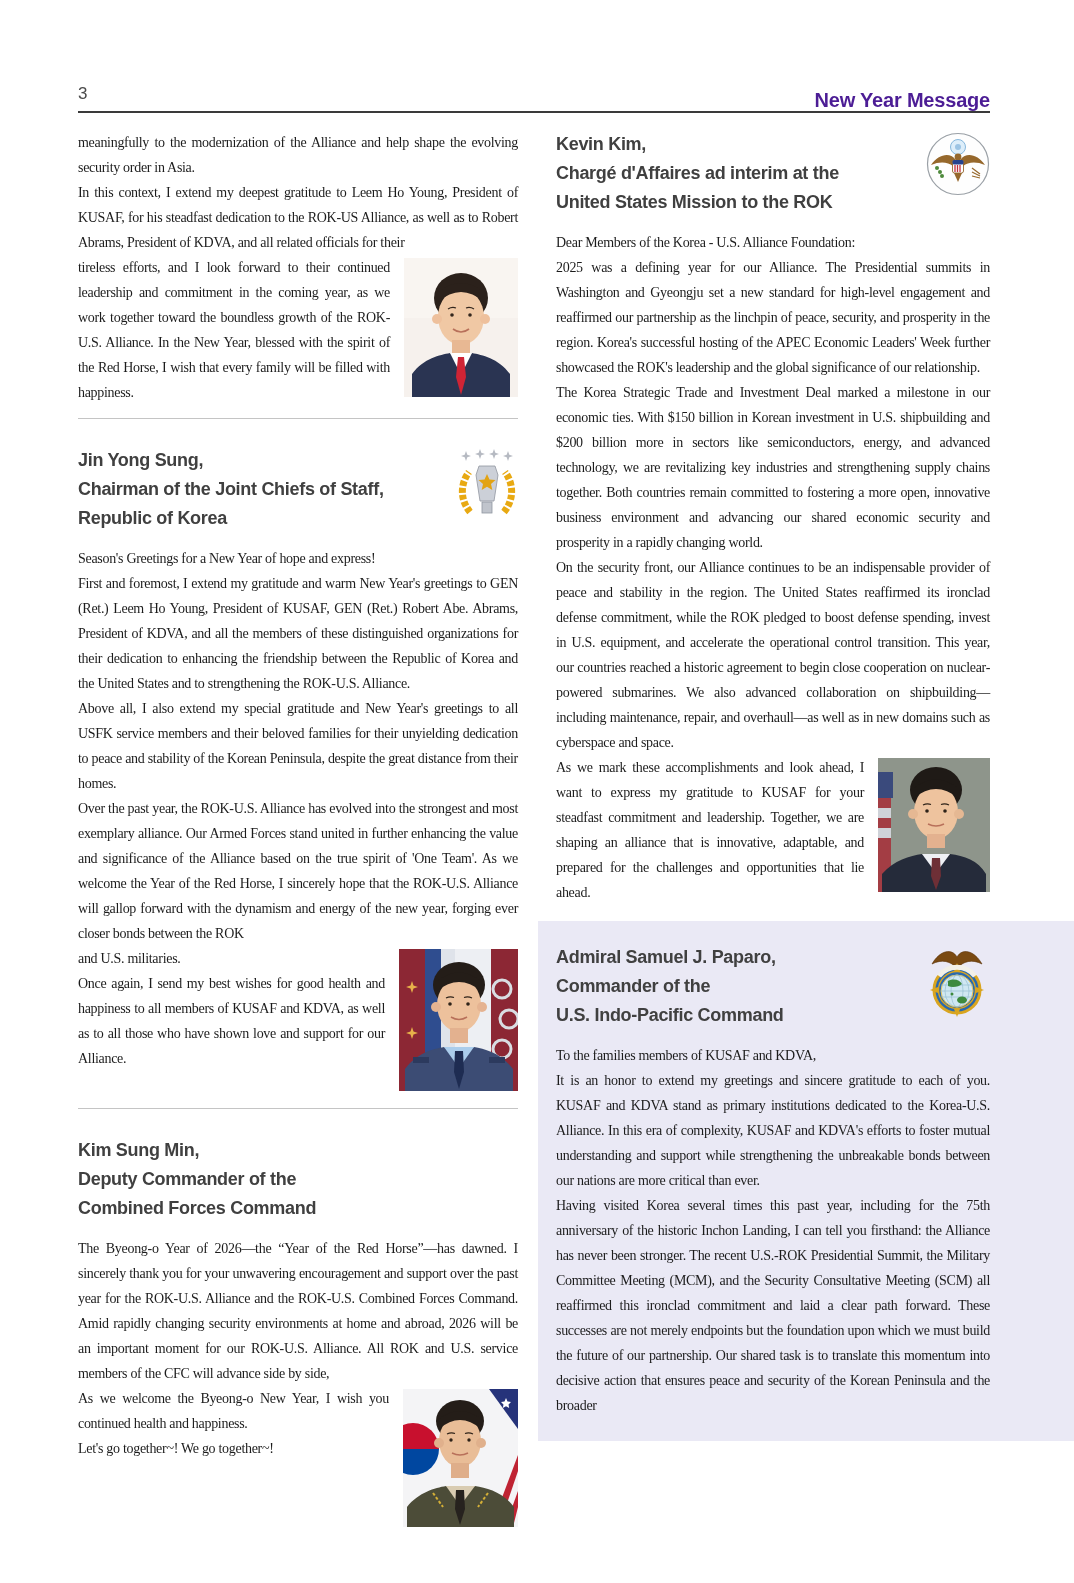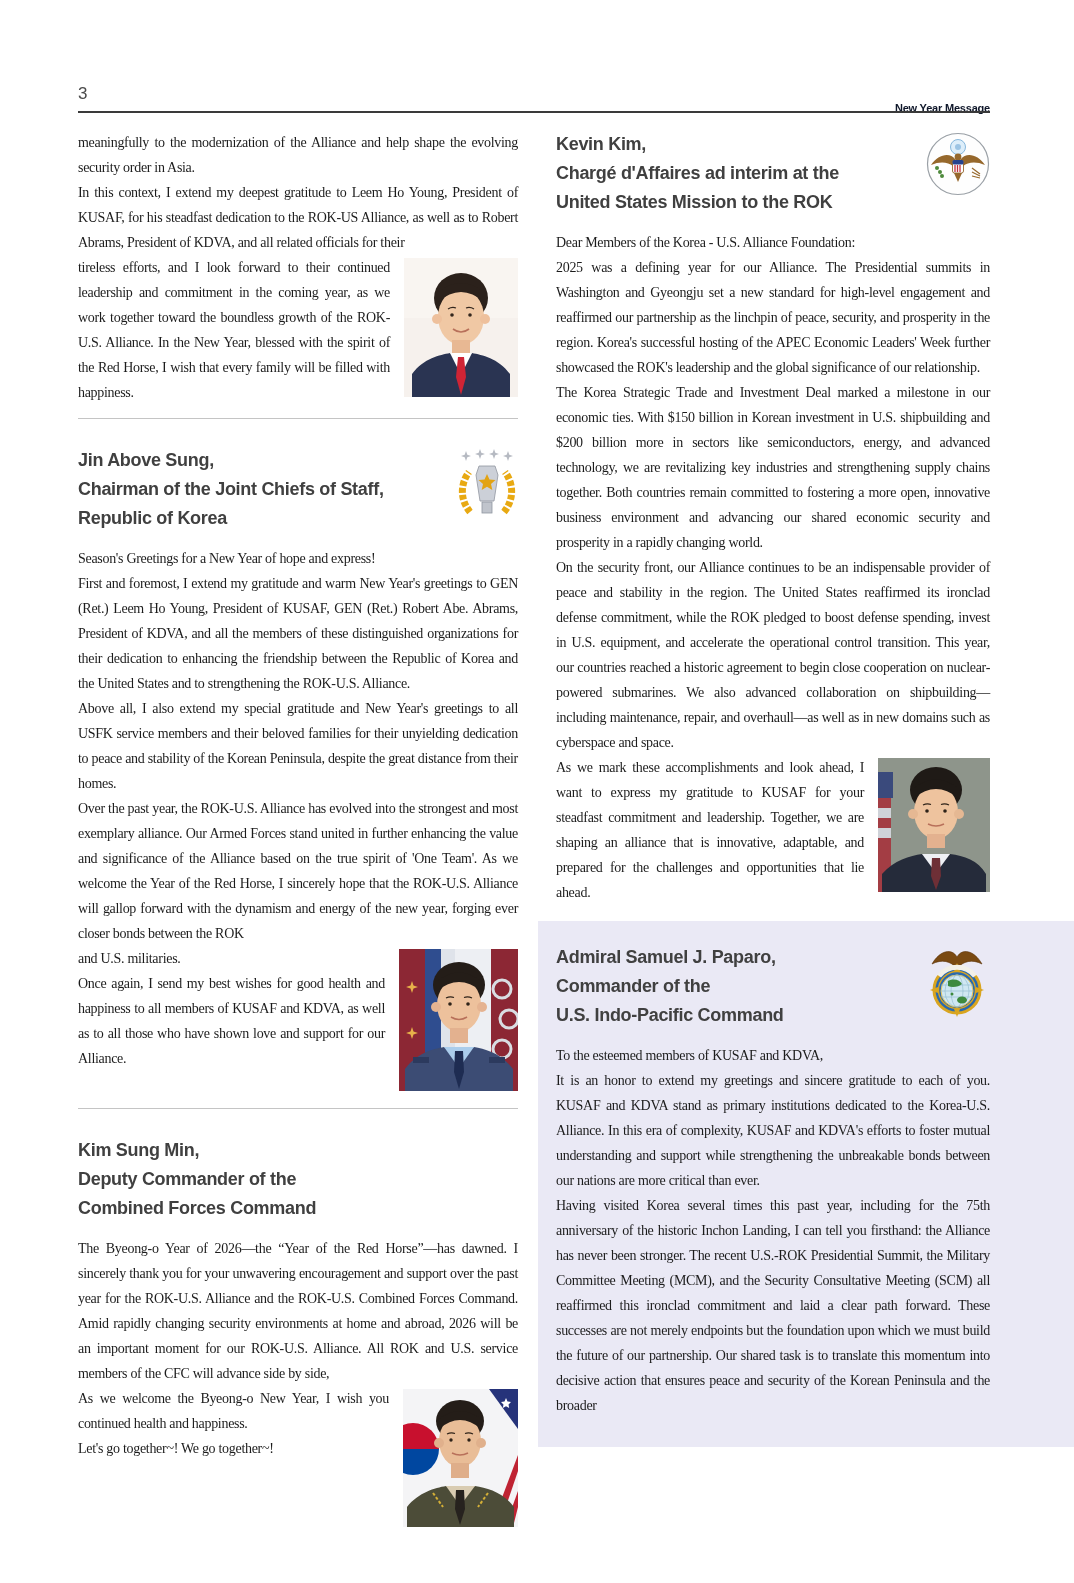--- a/index.html
+++ b/index.html
@@ -1,21 +1,21 @@
 <!DOCTYPE html>
 <html><head>
 <meta charset="utf-8">
 <style>
   html,body{margin:0;padding:0;background:#e9e9e9;}
   .page{position:relative;width:1074px;height:1583px;background:#ffffff;overflow:hidden;
         font-family:"Liberation Serif",serif;color:#1c1c1c;margin:0 auto;}
   .pagenum{position:absolute;top:84px;left:78px;font-family:"Liberation Sans",sans-serif;
            font-size:17px;color:#4a4a4a;}
-  .header-title{position:absolute;top:102px;right:84px;font-family:"Liberation Sans",sans-serif;
-           font-size:11px;font-weight:bold;color:#0f172a;letter-spacing:-0.2px;}
+  .header-title{position:absolute;top:89px;right:84px;font-family:"Liberation Sans",sans-serif;
+           font-size:20px;font-weight:bold;color:#4c1d95;letter-spacing:-0.2px;}
   .header-rule{position:absolute;top:111px;left:78px;right:84px;border-top:2px solid #3a3a3a;height:0;}
 
   .col{position:absolute;top:130px;}
   .col-left{left:78px;width:440px;}
   .col-right{left:556px;width:434px;}
 
   .bp{margin:0;font-size:14px;line-height:25px;text-align:justify;letter-spacing:-0.3px;}
   .wrap::after{content:"";display:block;clear:both;}
   .photo{float:right;margin:3px 0 4px 14px;}
   .photo svg{display:block;}
@@ -25,21 +25,21 @@
   .ph4{width:112px;height:134px;}
 
   .divider{border:none;border-top:1px solid #c4c4c4;margin:13px 0 27px 0;}
 
   .shead{position:relative;padding-right:88px;margin:0 0 13px 0;min-height:76px;}
   .hl{font-family:"Liberation Sans",sans-serif;font-weight:bold;font-size:18px;
       line-height:29px;color:#404040;letter-spacing:-0.3px;}
   .emblem{position:absolute;right:0;top:2px;}
   .emblem svg{display:block;}
 
-  .paparo-box{margin:16px -84px 16px -18px;background:#eae9f5;padding:22px 84px 29px 18px;}
+  .paparo-box{margin:16px -84px 16px -18px;background:#eae9f5;padding:22px 84px 23px 18px;}
 </style>
 </head>
 <body>
 
 <div class="page">
 
   <div class="pagenum">3</div>
   <div class="header-title">New Year Message</div>
   <div class="header-rule"></div>
 
@@ -70,21 +70,21 @@
           </svg>
         </div>
         <p class="bp">tireless efforts, and I look forward to their continued leadership and commitment in the coming year, as we work together toward the boundless growth of the ROK-U.S. Alliance. In the New Year, blessed with the spirit of the Red Horse, I wish that every family will be filled with happiness.</p>
       </div>
     </section>
 
     <hr class="divider">
 
     <section>
       <div class="shead">
-        <div class="hl">Jin Above Sung,</div>
+        <div class="hl">Jin Yong Sung,</div>
         <div class="hl">Chairman of the Joint Chiefs of Staff,</div>
         <div class="hl">Republic of Korea</div>
         <div class="emblem">
           <svg viewBox="0 0 62 70" width="62" height="70">
             <polygon points="10,3 11.3,6.7 15,8 11.3,9.3 10,13 8.7,9.3 5,8 8.7,6.7" fill="#b6bac2"></polygon>
             <polygon points="24,1 25.3,4.7 29,6 25.3,7.3 24,11 22.7,7.3 19,6 22.7,4.7" fill="#b6bac2"></polygon>
             <polygon points="38,1 39.3,4.7 43,6 39.3,7.3 38,11 36.7,7.3 33,6 36.7,4.7" fill="#b6bac2"></polygon>
             <polygon points="52,3 53.3,6.7 57,8 53.3,9.3 52,13 50.7,9.3 47,8 50.7,6.7" fill="#b6bac2"></polygon>
             <path d="M14,64 C4,52 4,36 13,24" stroke="#e8a912" stroke-width="7" fill="none" stroke-dasharray="5 2"></path>
             <path d="M48,64 C58,52 58,36 49,24" stroke="#e8a912" stroke-width="7" fill="none" stroke-dasharray="5 2"></path>
@@ -255,20 +255,20 @@
               <circle cx="33" cy="46" r="16" fill="#cfe7f2" stroke="#e8c55a" stroke-width="1"></circle>
               <ellipse cx="33" cy="46" rx="6" ry="16" fill="none" stroke="#8fb8cc" stroke-width="0.6"></ellipse>
               <ellipse cx="33" cy="46" rx="12" ry="16" fill="none" stroke="#8fb8cc" stroke-width="0.6"></ellipse>
               <path d="M17,40 h32 M17,46 h32 M17,52 h32" stroke="#8fb8cc" stroke-width="0.6"></path>
               <path d="M24,36 C30,33 36,35 38,39 C35,42 28,43 24,41 Z" fill="#3d8a3f"></path>
               <ellipse cx="38" cy="55" rx="5" ry="3.5" fill="#3d8a3f"></ellipse>
               <circle cx="28" cy="49" r="1.5" fill="#3d8a3f"></circle>
             </svg>
           </div>
         </div>
-        <p class="bp">To the esteemed members of KUSAF and KDVA,</p>
+        <p class="bp">To the families members of KUSAF and KDVA,</p>
         <p class="bp">It is an honor to extend my greetings and sincere gratitude to each of you. KUSAF and KDVA stand as primary institutions dedicated to the Korea-U.S. Alliance. In this era of complexity, KUSAF and KDVA's efforts to foster mutual understanding and support while strengthening the unbreakable bonds between our nations are more critical than ever.</p>
         <p class="bp">Having visited Korea several times this past year, including for the 75th anniversary of the historic Inchon Landing, I can tell you firsthand: the Alliance has never been stronger. The recent U.S.-ROK Presidential Summit, the Military Committee Meeting (MCM), and the Security Consultative Meeting (SCM) all reaffirmed this ironclad commitment and laid a clear path forward. These successes are not merely endpoints but the foundation upon which we must build the future of our partnership. Our shared task is to translate this momentum into decisive action that ensures peace and security of the Korean Peninsula and the broader</p>
       </section>
     </div>
   </div>
 
 </div>
 
 </body></html>

